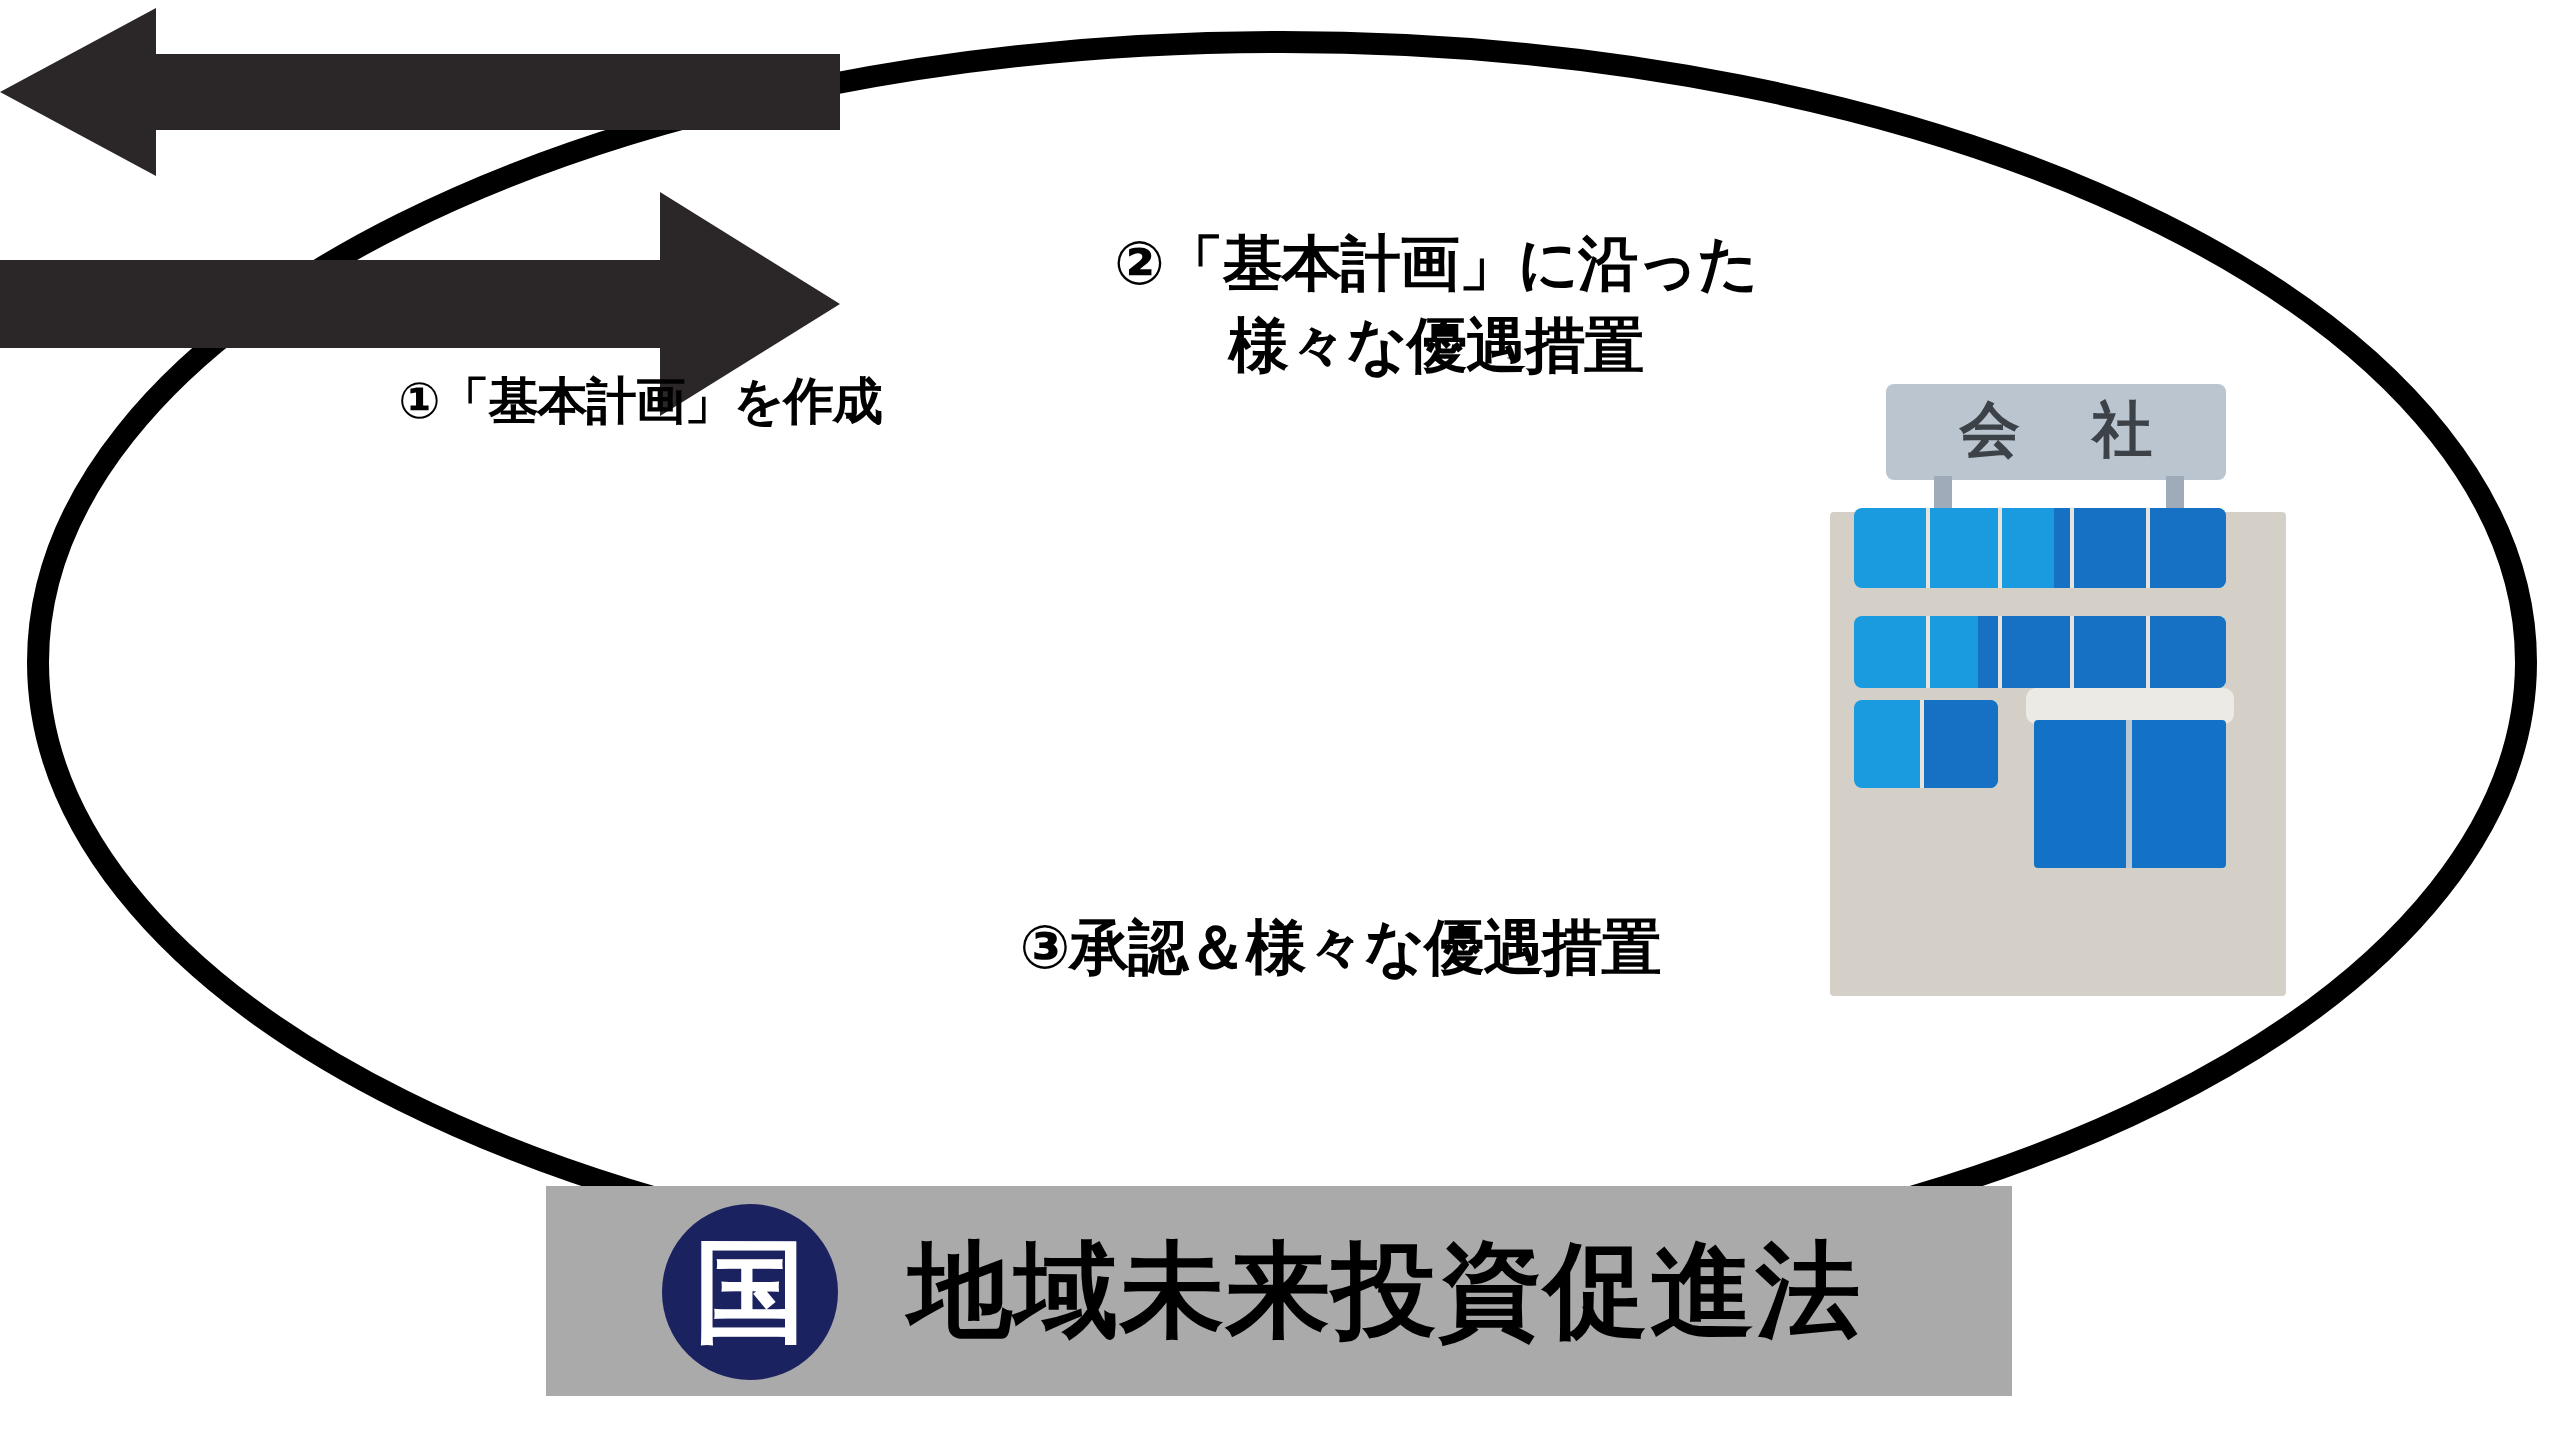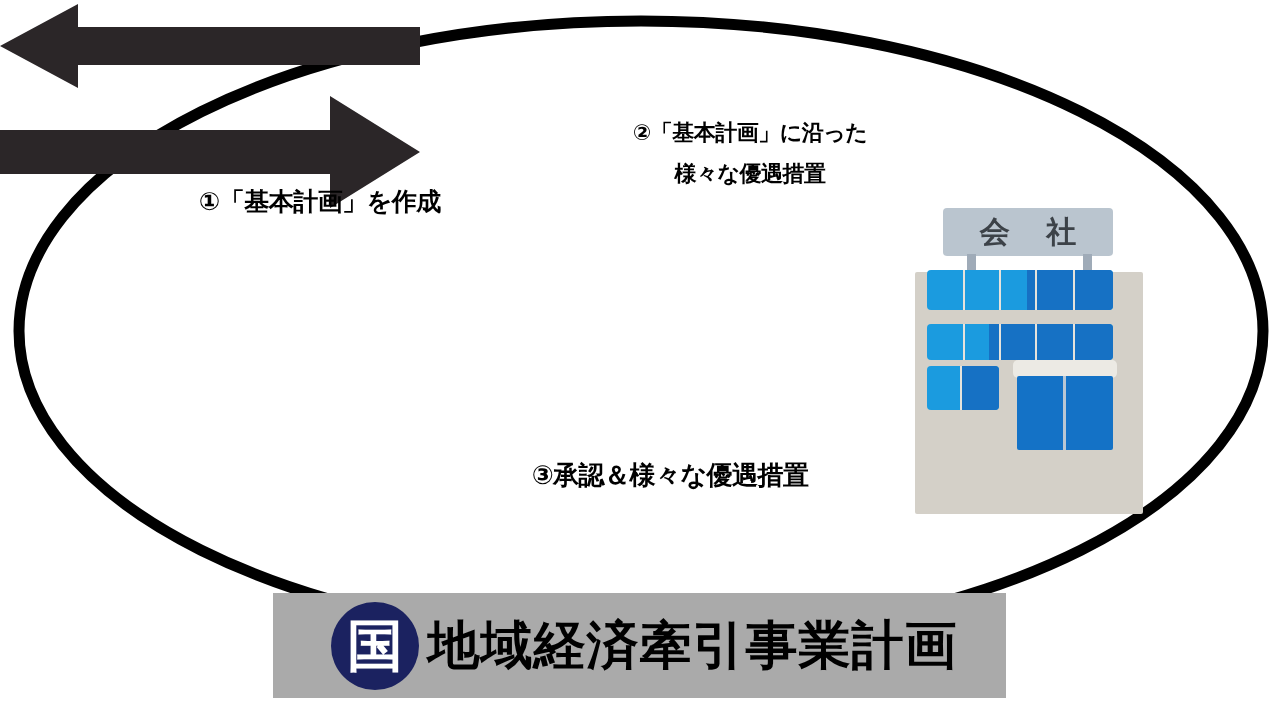--- a/index.html
+++ b/index.html
@@ -41,28 +41,28 @@
     letter-spacing: -0.5px;
     white-space: nowrap;
     text-align: center;
   }
   #label-1 {
     left: 0px; top: 182px; width: 640px;
     font-size: 25px;
     line-height: 38px;
   }
   #label-2 {
-    left: 560px; top: 112px; width: 380px;
-    font-size: 22px;
+    left: 528px; top: 112px; width: 380px;
+    font-size: 30px;
     line-height: 41px;
     white-space: normal;
   }
   #label-3 {
     left: 460px; top: 456px; width: 420px;
-    font-size: 26px;
+    font-size: 30px;
     line-height: 38px;
     text-align: center;
   }
 
   
   #cityhall {
     position: absolute;
     left: 178px; top: 222px;
     width: 282px; height: 278px;
   }
@@ -128,21 +128,21 @@
   #cityhall .bush {
     position: absolute;
     top: 232px; height: 20px;
     background: #7ec225;
     border-radius: 11px 11px 3px 3px;
   }
 
   
   #company {
     position: absolute;
-    left: 905px; top: 208px;
+    left: 905px; top: 192px;
     width: 250px; height: 312px;
   }
   #company .co-sign {
     position: absolute;
     left: 38px; top: 0px;
     width: 170px; height: 48px;
     background: #bac5cf;
     border-radius: 4px;
     color: #3c4248;
     font-size: 30px;
@@ -296,16 +296,16 @@
     </div>
 
     <div class="entry-lintel"></div>
     <div class="entry">
       <div style="position:absolute;left:46px;top:0;bottom:0;width:3px;background:#b9c7d4;"></div>
     </div>
   </div>
 
   <div id="banner">
     <div class="seal">国</div>
-    <div class="banner-title">地域経済牽引事業計画</div>
+    <div class="banner-title">地域未来投資促進法</div>
   </div>
 
 </div>
 
 </body></html>

